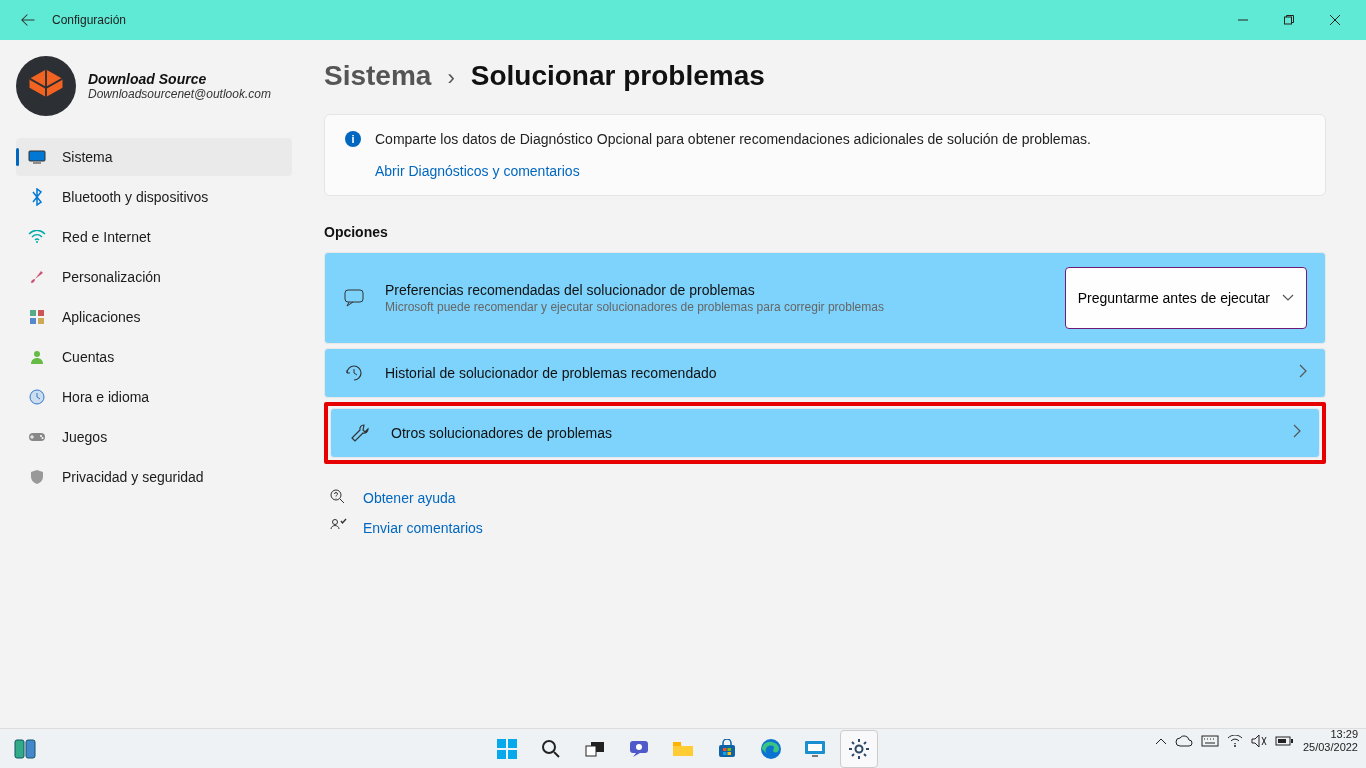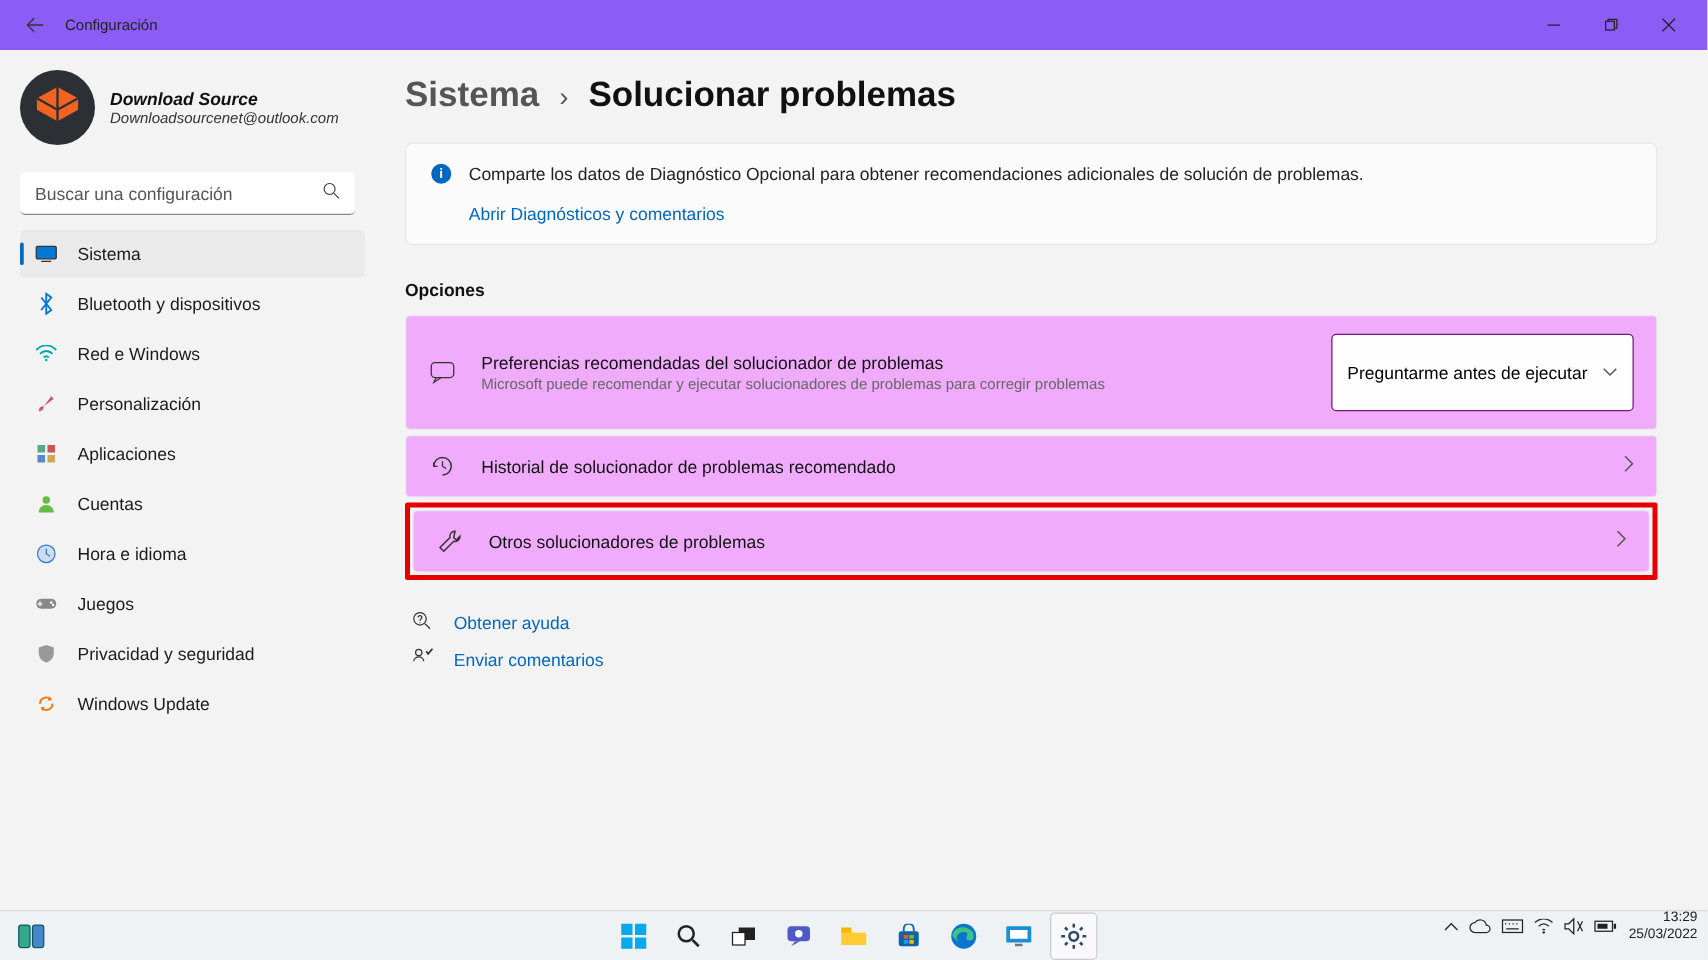--- a/index.html
+++ b/index.html
@@ -4,21 +4,21 @@
 <style>
   * { margin: 0; padding: 0; box-sizing: border-box; font-family: "Segoe UI", sans-serif; }
   html, body { width: 1366px; height: 768px; overflow: hidden; background: #f3f3f3; }
 
   
   .titlebar {
     height: 40px;
     display: flex;
     align-items: center;
     padding: 0 8px;
-    background: #8b5cf6;
+    background: #5eead4;
   }
   .titlebar .back-btn {
     width: 40px; height: 40px;
     display: flex; align-items: center; justify-content: center;
     cursor: pointer;
   }
   .titlebar .title {
     font-size: 12px; color: #222; margin-left: 4px;
   }
   .titlebar .winctrls {
@@ -117,21 +117,21 @@
     color:#fff; font-size:11px; display:flex;align-items:center;justify-content:center;
     font-weight:700;
   }
   .info-card .txt { font-size: 14px; color: #222; }
   .info-card .link { margin-left: 30px; margin-top: 16px; font-size: 14px; color: #0067c0; cursor:pointer; }
 
   .section-title { font-size: 14px; font-weight: 600; color: #111; margin-bottom: 12px; }
 
   .card {
     border: 1px solid #e8e8e8;
-    background: #f0abfc;
+    background: #7dd3fc;
     border-radius: 4px;
     display: flex; align-items: center;
     padding: 14px 18px;
     gap: 20px;
     margin-bottom: 4px;
   }
   .card .card-icon { width: 22px; display:flex;align-items:center;justify-content:center; color:#333; }
   .card .card-body { flex: 1; }
   .card .card-title { font-size: 14px; color: #111; }
   .card .card-sub { font-size: 12px; color: #666; margin-top: 2px; }
@@ -227,29 +227,20 @@
             <path d="M24 6 6 16v10l18 10 18-10V16z" fill="#f26322"></path>
             <path d="M24 6v30M6 16l18 10 18-10" stroke="#2c2f33" stroke-width="2" fill="none"></path>
           </svg>
       </div>
       <div>
         <div class="name">Download Source</div>
         <div class="email">Downloadsourcenet@outlook.com</div>
       </div>
     </div>
 
-    <div class="search">
-      <input placeholder="Buscar una configuración" style="">
-      <span class="sicon">
-        <svg width="14" height="14" viewBox="0 0 16 16">
-            <circle cx="6.5" cy="6.5" r="5" stroke="#333" fill="none"></circle>
-            <path d="M10.5 10.5 15 15" stroke="#333"></path>
-          </svg>
-      </span>
-    </div>
 
     <div class="nav">
       <div class="nav-item active">
         <span class="ic">
             <svg width="18" height="14" viewBox="0 0 18 14">
               <rect x="1" y="1" width="16" height="10" rx="1" fill="#0078d4"></rect>
               <rect x="1" y="1" width="16" height="10" rx="1" stroke="#333" fill="none"></rect>
               <path d="M5 13h8" stroke="#333"></path>
             </svg>
           </span>
@@ -263,21 +254,21 @@
           </span>
         <span>Bluetooth y dispositivos</span>
       </div>
       <div class="nav-item">
         <span class="ic">
             <svg width="18" height="14" viewBox="0 0 18 14">
               <path d="M1 4c5-5 11-5 16 0M4 7c3-3 7-3 10 0M7 10c1.3-1.3 2.7-1.3 4 0" stroke="#0aa" fill="none" stroke-width="1.5"></path>
               <circle cx="9" cy="12" r="1" fill="#0aa"></circle>
             </svg>
           </span>
-        <span>Red e Windows</span>
+        <span>Red e Internet</span>
       </div>
       <div class="nav-item">
         <span class="ic">
             <svg width="16" height="16" viewBox="0 0 16 16">
               <path d="M2 14c0-3 2-4 4-4l6-8 2 2-8 6c0 2-1 4-4 4z" fill="#c57"></path>
             </svg>
           </span>
         <span>Personalización</span>
       </div>
       <div class="nav-item">
@@ -320,29 +311,20 @@
           </span>
         <span>Juegos</span>
       </div>
       <div class="nav-item">
         <span class="ic">
             <svg width="14" height="16" viewBox="0 0 14 16">
               <path d="M7 1l6 2v4c0 5-3 7-6 8-3-1-6-3-6-8V3z" fill="#999"></path>
             </svg>
           </span>
         <span>Privacidad y seguridad</span>
-      </div>
-      <div class="nav-item">
-        <span class="ic">
-            <svg width="16" height="16" viewBox="0 0 16 16">
-              <path d="M3 8a5 5 0 019-3M13 8a5 5 0 01-9 3" stroke="#e70" fill="none" stroke-width="1.5"></path>
-              <path d="M11 2l1 3-3 .5M5 14l-1-3 3-.5" fill="#e70"></path>
-            </svg>
-          </span>
-        <span>Windows Update</span>
       </div>
     </div>
   </div>
 
   <div class="content">
     <div class="breadcrumb">
       <span class="bc1">Sistema</span>
       <span class="sep">›</span>
       <span class="bc2">Solucionar problemas</span>
     </div>

